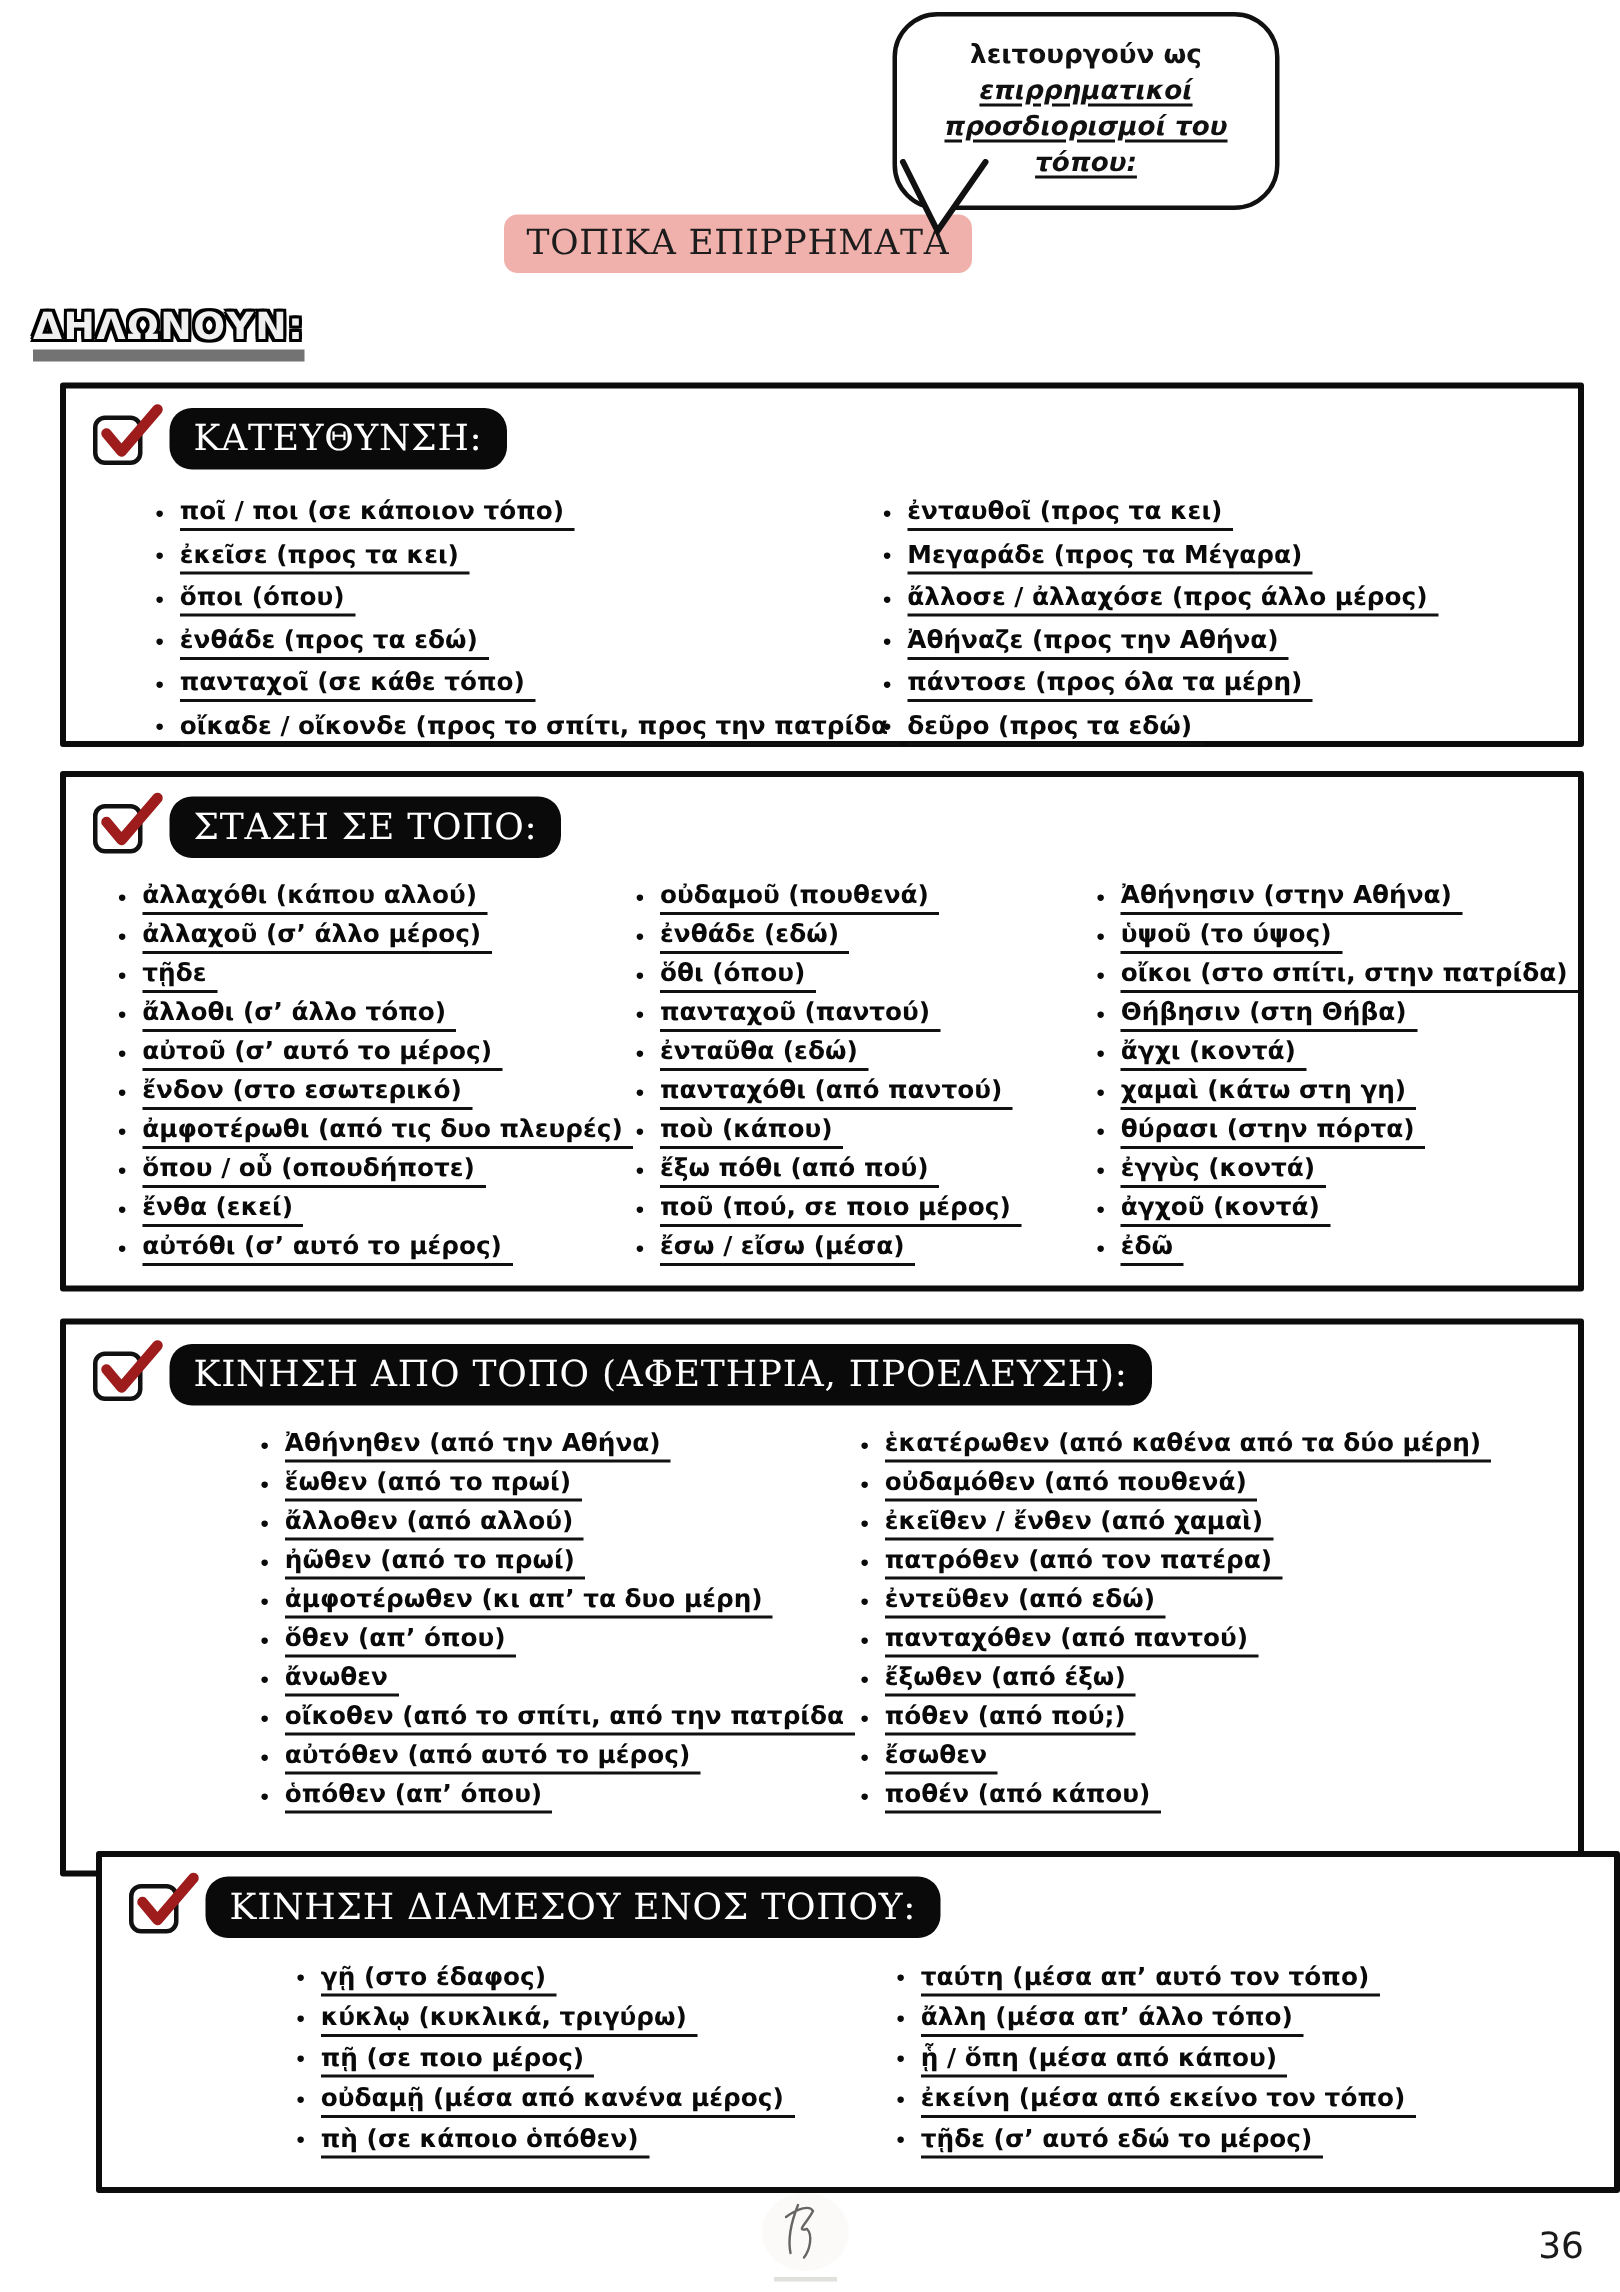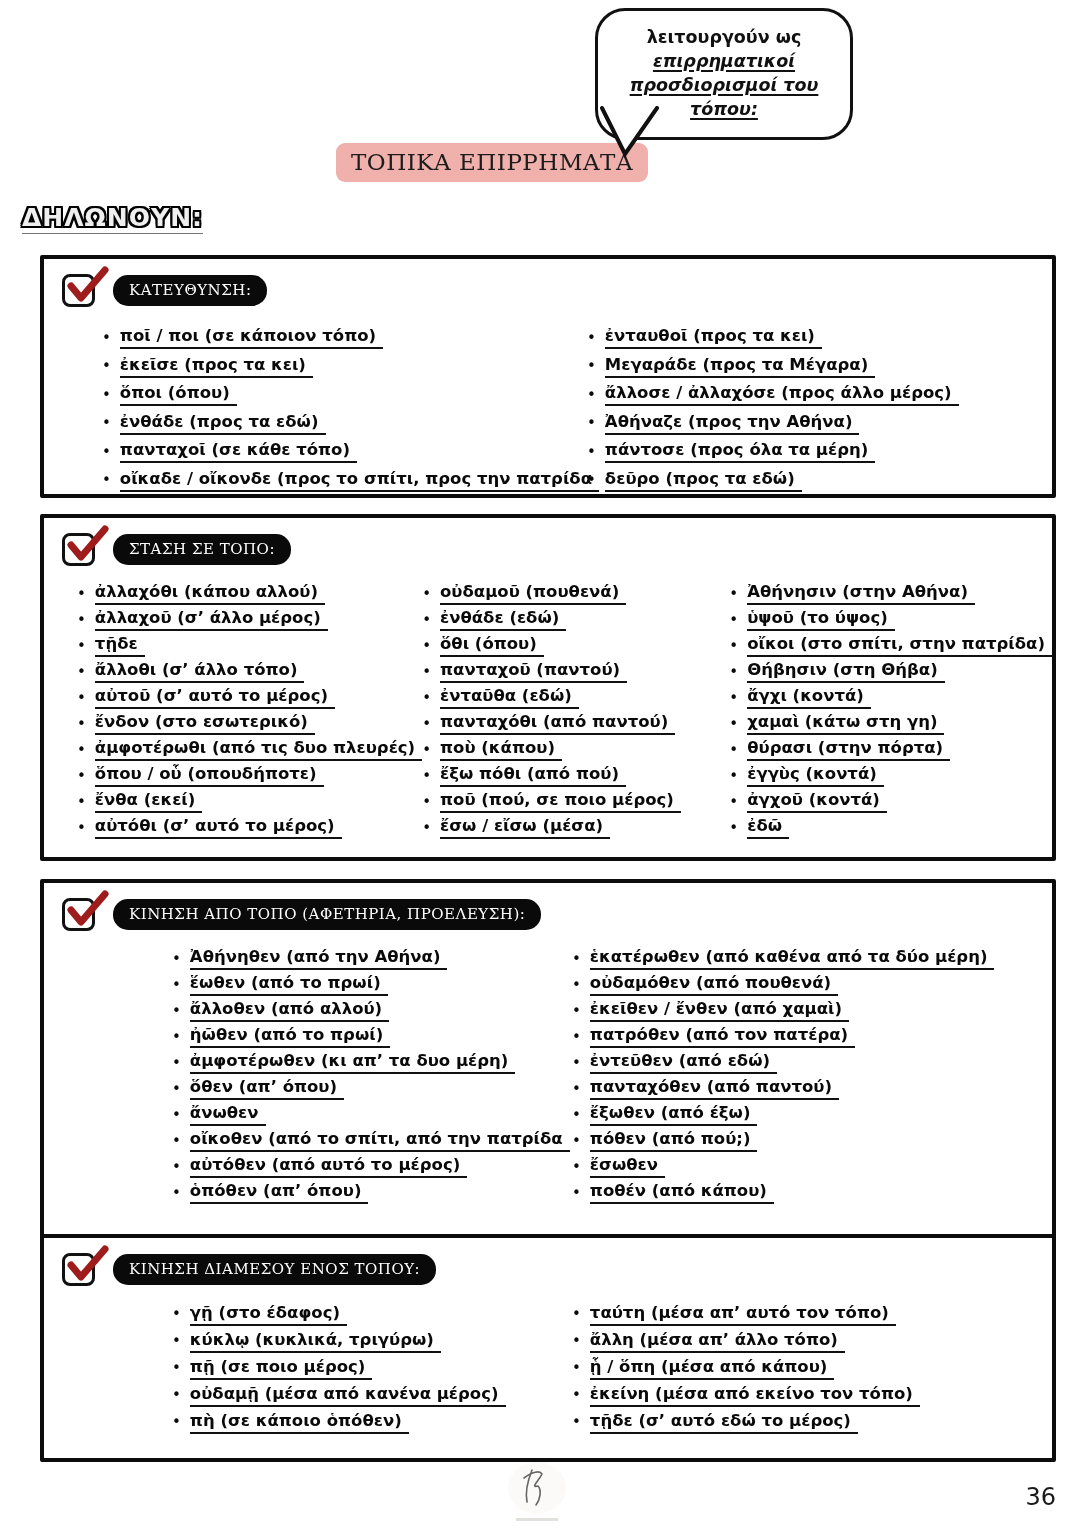--- a/index.html
+++ b/index.html
@@ -21,41 +21,41 @@
     position:absolute;left:336px;top:143px;background:#f0b1ac;border-radius:9px;
     padding:6px 15px 7px 15px;font-family:"DejaVu Serif","Liberation Serif",serif;
     font-size:23px;color:#1c1c1c;z-index:1;letter-spacing:.5px;
   }
   
   .declare{
     position:absolute;left:22px;top:203px;font-size:25px;font-weight:800;letter-spacing:1px;
     color:#efefef;
     text-shadow:-2px -2px 0 #000,2px -2px 0 #000,-2px 2px 0 #000,2px 2px 0 #000,
                 0 -2px 0 #000,0 2px 0 #000,-2px 0 0 #000,2px 0 0 #000;
-    border-bottom:1px solid #737373;padding-bottom:1px;
+    border-bottom:8px solid #737373;padding-bottom:1px;
   }
   
   .sect{
     position:absolute;left:40px;width:1016px;box-sizing:border-box;
     border:4px solid #0c0c0c;background:#fff;border-radius:2px;
   }
   .s0{top:255px;height:243px;}
   .s1{top:514px;height:347px;}
   .s2{top:879px;height:372px;}
-  .s3{top:1234px;height:228px;}
+  .s3{top:1234px;height:228px;margin-left:24px;}
   .sect-head{display:flex;align-items:center;gap:15px;margin:13px 0 0 18px;}
   .cbx{position:relative;width:36px;height:36px;flex:0 0 36px;}
   .cbx .sq{
     position:absolute;left:0;top:2px;width:33px;height:33px;box-sizing:border-box;
     border:3px solid #111;border-radius:8px;background:#fff;
   }
   .cbx svg{position:absolute;left:3px;top:-8px;}
   .pill{
     background:#0a0a0a;color:#fff;border-radius:15px;padding:6px 16px 7px 16px;
-    font-family:"DejaVu Serif","Liberation Serif",serif;font-size:15px;letter-spacing:.5px;
+    font-family:"DejaVu Serif","Liberation Serif",serif;font-size:24px;letter-spacing:.5px;
   }
   
   .cols{display:flex;}
   .s0 .cols{padding-left:58px;margin-top:15px;}
   .s1 .cols{padding-left:33px;margin-top:13px;}
   .s2 .cols{padding-left:128px;margin-top:13px;}
   .s3 .cols{padding-left:128px;margin-top:13px;}
   .s0 .col:nth-child(1){width:485px;}
   .s1 .col:nth-child(1){width:347px;}
   .s1 .col:nth-child(2){width:320px;}

